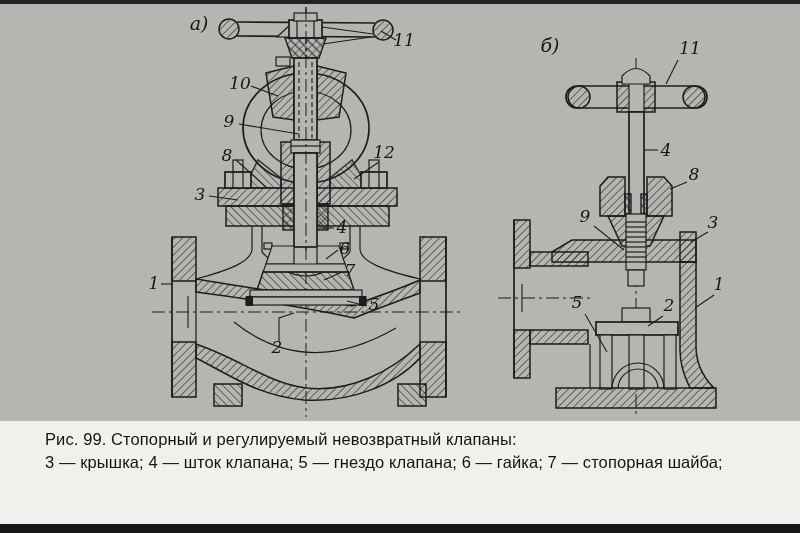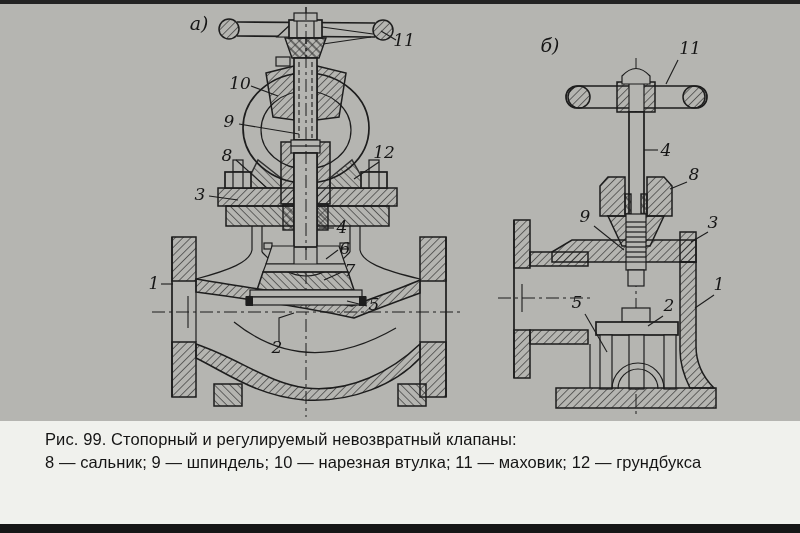--- a/index.html
+++ b/index.html
@@ -297,17 +297,17 @@
           <text class="num" x="719" y="290" text-anchor="middle">1</text>
           <text class="num" x="577" y="308" text-anchor="middle">5</text>
           <text class="num" x="669" y="311" text-anchor="middle">2</text>
         </g>
       </g>
     </svg>
   </div>
 
   <div class="caption">
     <div class="cap-line">Рис. 99. Стопорный и регулируемый невозвратный клапаны:</div>
-    <div class="cap-line">8 — сальник; 9 — шпиндель; 10 — нарезная втулка; 11 — маховик; 12 — грундбукса</div>
+    <div class="cap-line">3 — крышка; 4 — шток клапана; 5 — гнездо клапана; 6 — гайка; 7 — стопорная шайба;</div>
   </div>
 
   <div class="bar bar-bottom"></div>
 </div>
 
 </body></html>

